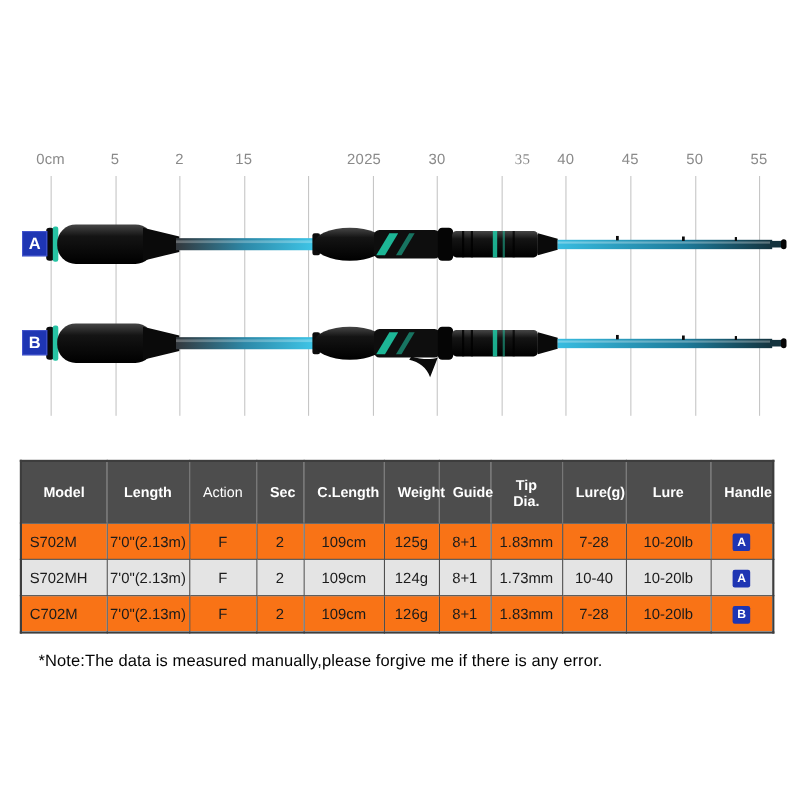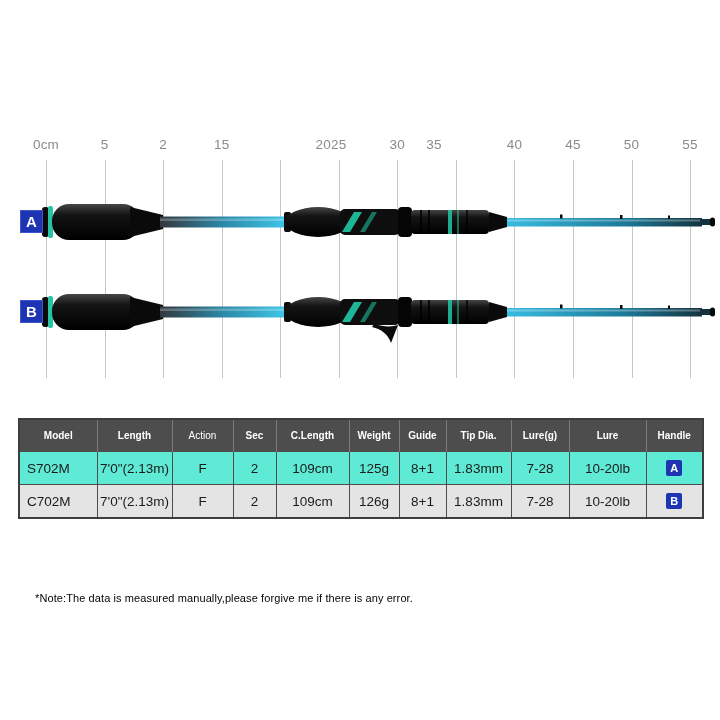--- a/index.html
+++ b/index.html
@@ -30,63 +30,63 @@
   #rod-badge-a{top:210px;}
   #rod-badge-b{top:300px;}
   
   #spec-table{
     position:absolute;left:18px;top:418px;width:684px;z-index:3;
     border-collapse:collapse;table-layout:fixed;
     border:2px solid #3d3d3d;
   }
   #spec-table th{
     height:31px;background:var(--header-bg,#4d4d4d);color:#ffffff;
-    font-size:10px;font-weight:bold;text-align:center;
-    border-right:1px solid #7b7b7b;padding:0;
+    font-size:13px;font-weight:bold;text-align:center;
+    border-right:1px solid #7b7b7b;padding:12px;
   }
   #spec-table th:last-child{border-right:none;}
   #spec-table th.th-normal{font-weight:normal;}
   #spec-table td{
-    height:32px;background:#5eead4;color:#1b1b1b;
+    height:32px;background:#f97316;color:#1b1b1b;
     font-size:13.5px;text-align:center;vertical-align:middle;
     border:1px solid #4e4e4e;padding:0;overflow:hidden;white-space:nowrap;
   }
   #spec-table tbody tr:nth-child(even) td{background:var(--row-alt,#e4e4e4);}
   #spec-table td.cell-model{text-align:left;padding-left:7px;}
   .handle-badge{
     display:inline-flex;width:16px;height:16px;
     align-items:center;justify-content:center;
     background:var(--badge-blue,#1e35b3);color:#ffffff;
     font-size:11px;font-weight:bold;border-radius:2px;
   }
   
   #note{
     position:absolute;left:35px;top:592px;z-index:3;
-    font-size:11px;color:#050505;letter-spacing:0.1px;
+    font-size:15px;color:#050505;letter-spacing:0.1px;
   }
 </style>
 </head>
 <body>
 
 <div id="ruler-layer">
     <div class="ruler-label" style="left: 46px; text-align: right;">0cm</div>
     <div class="ruler-tick" style="left: 46px;"></div>
     <div class="ruler-label" style="left: 104.55px;">5</div>
     <div class="ruler-tick" style="left: 104.55px;"></div>
     <div class="ruler-label" style="left: 163.1px;">2</div>
     <div class="ruler-tick" style="left: 163.1px;"></div>
     <div class="ruler-label" style="left: 221.65px;">15</div>
     <div class="ruler-tick" style="left: 221.65px;"></div>
     <div class="ruler-label" style="left: 280.2px; margin-left: 43px;">20</div>
     <div class="ruler-tick" style="left: 280.2px;"></div>
     <div class="ruler-label" style="left: 338.75px;">25</div>
     <div class="ruler-tick" style="left: 338.75px;"></div>
     <div class="ruler-label" style="left: 397.3px;">30</div>
     <div class="ruler-tick" style="left: 397.3px;"></div>
-    <div class="ruler-label" style="left: 434px;">35</div>
+    <div class="ruler-label" style="left: 475px; font-family: Liberation Serif, serif;">35</div>
     <div class="ruler-tick" style="left: 455.85px;"></div>
     <div class="ruler-label" style="left: 514.4px;">40</div>
     <div class="ruler-tick" style="left: 514.4px;"></div>
     <div class="ruler-label" style="left: 572.95px;">45</div>
     <div class="ruler-tick" style="left: 572.95px;"></div>
     <div class="ruler-label" style="left: 631.5px;">50</div>
     <div class="ruler-tick" style="left: 631.5px;"></div>
     <div class="ruler-label" style="left: 690.05px;">55</div>
     <div class="ruler-tick" style="left: 690.05px;"></div>
   </div>
@@ -225,20 +225,33 @@
         <td>2</td>
         <td>109cm</td>
         <td>125g</td>
         <td>8+1</td>
         <td>1.83mm</td>
         <td>7-28</td>
         <td>10-20lb</td>
         <td><span class="handle-badge">A</span></td>
       </tr>
       <tr>
+        <td class="cell-model">S702MH</td>
+        <td>7'0"(2.13m)</td>
+        <td>F</td>
+        <td>2</td>
+        <td>109cm</td>
+        <td>124g</td>
+        <td>8+1</td>
+        <td>1.73mm</td>
+        <td>10-40</td>
+        <td>10-20lb</td>
+        <td><span class="handle-badge">A</span></td>
+      </tr>
+      <tr>
         <td class="cell-model">C702M</td>
         <td>7'0"(2.13m)</td>
         <td>F</td>
         <td>2</td>
         <td>109cm</td>
         <td>126g</td>
         <td>8+1</td>
         <td>1.83mm</td>
         <td>7-28</td>
         <td>10-20lb</td>

